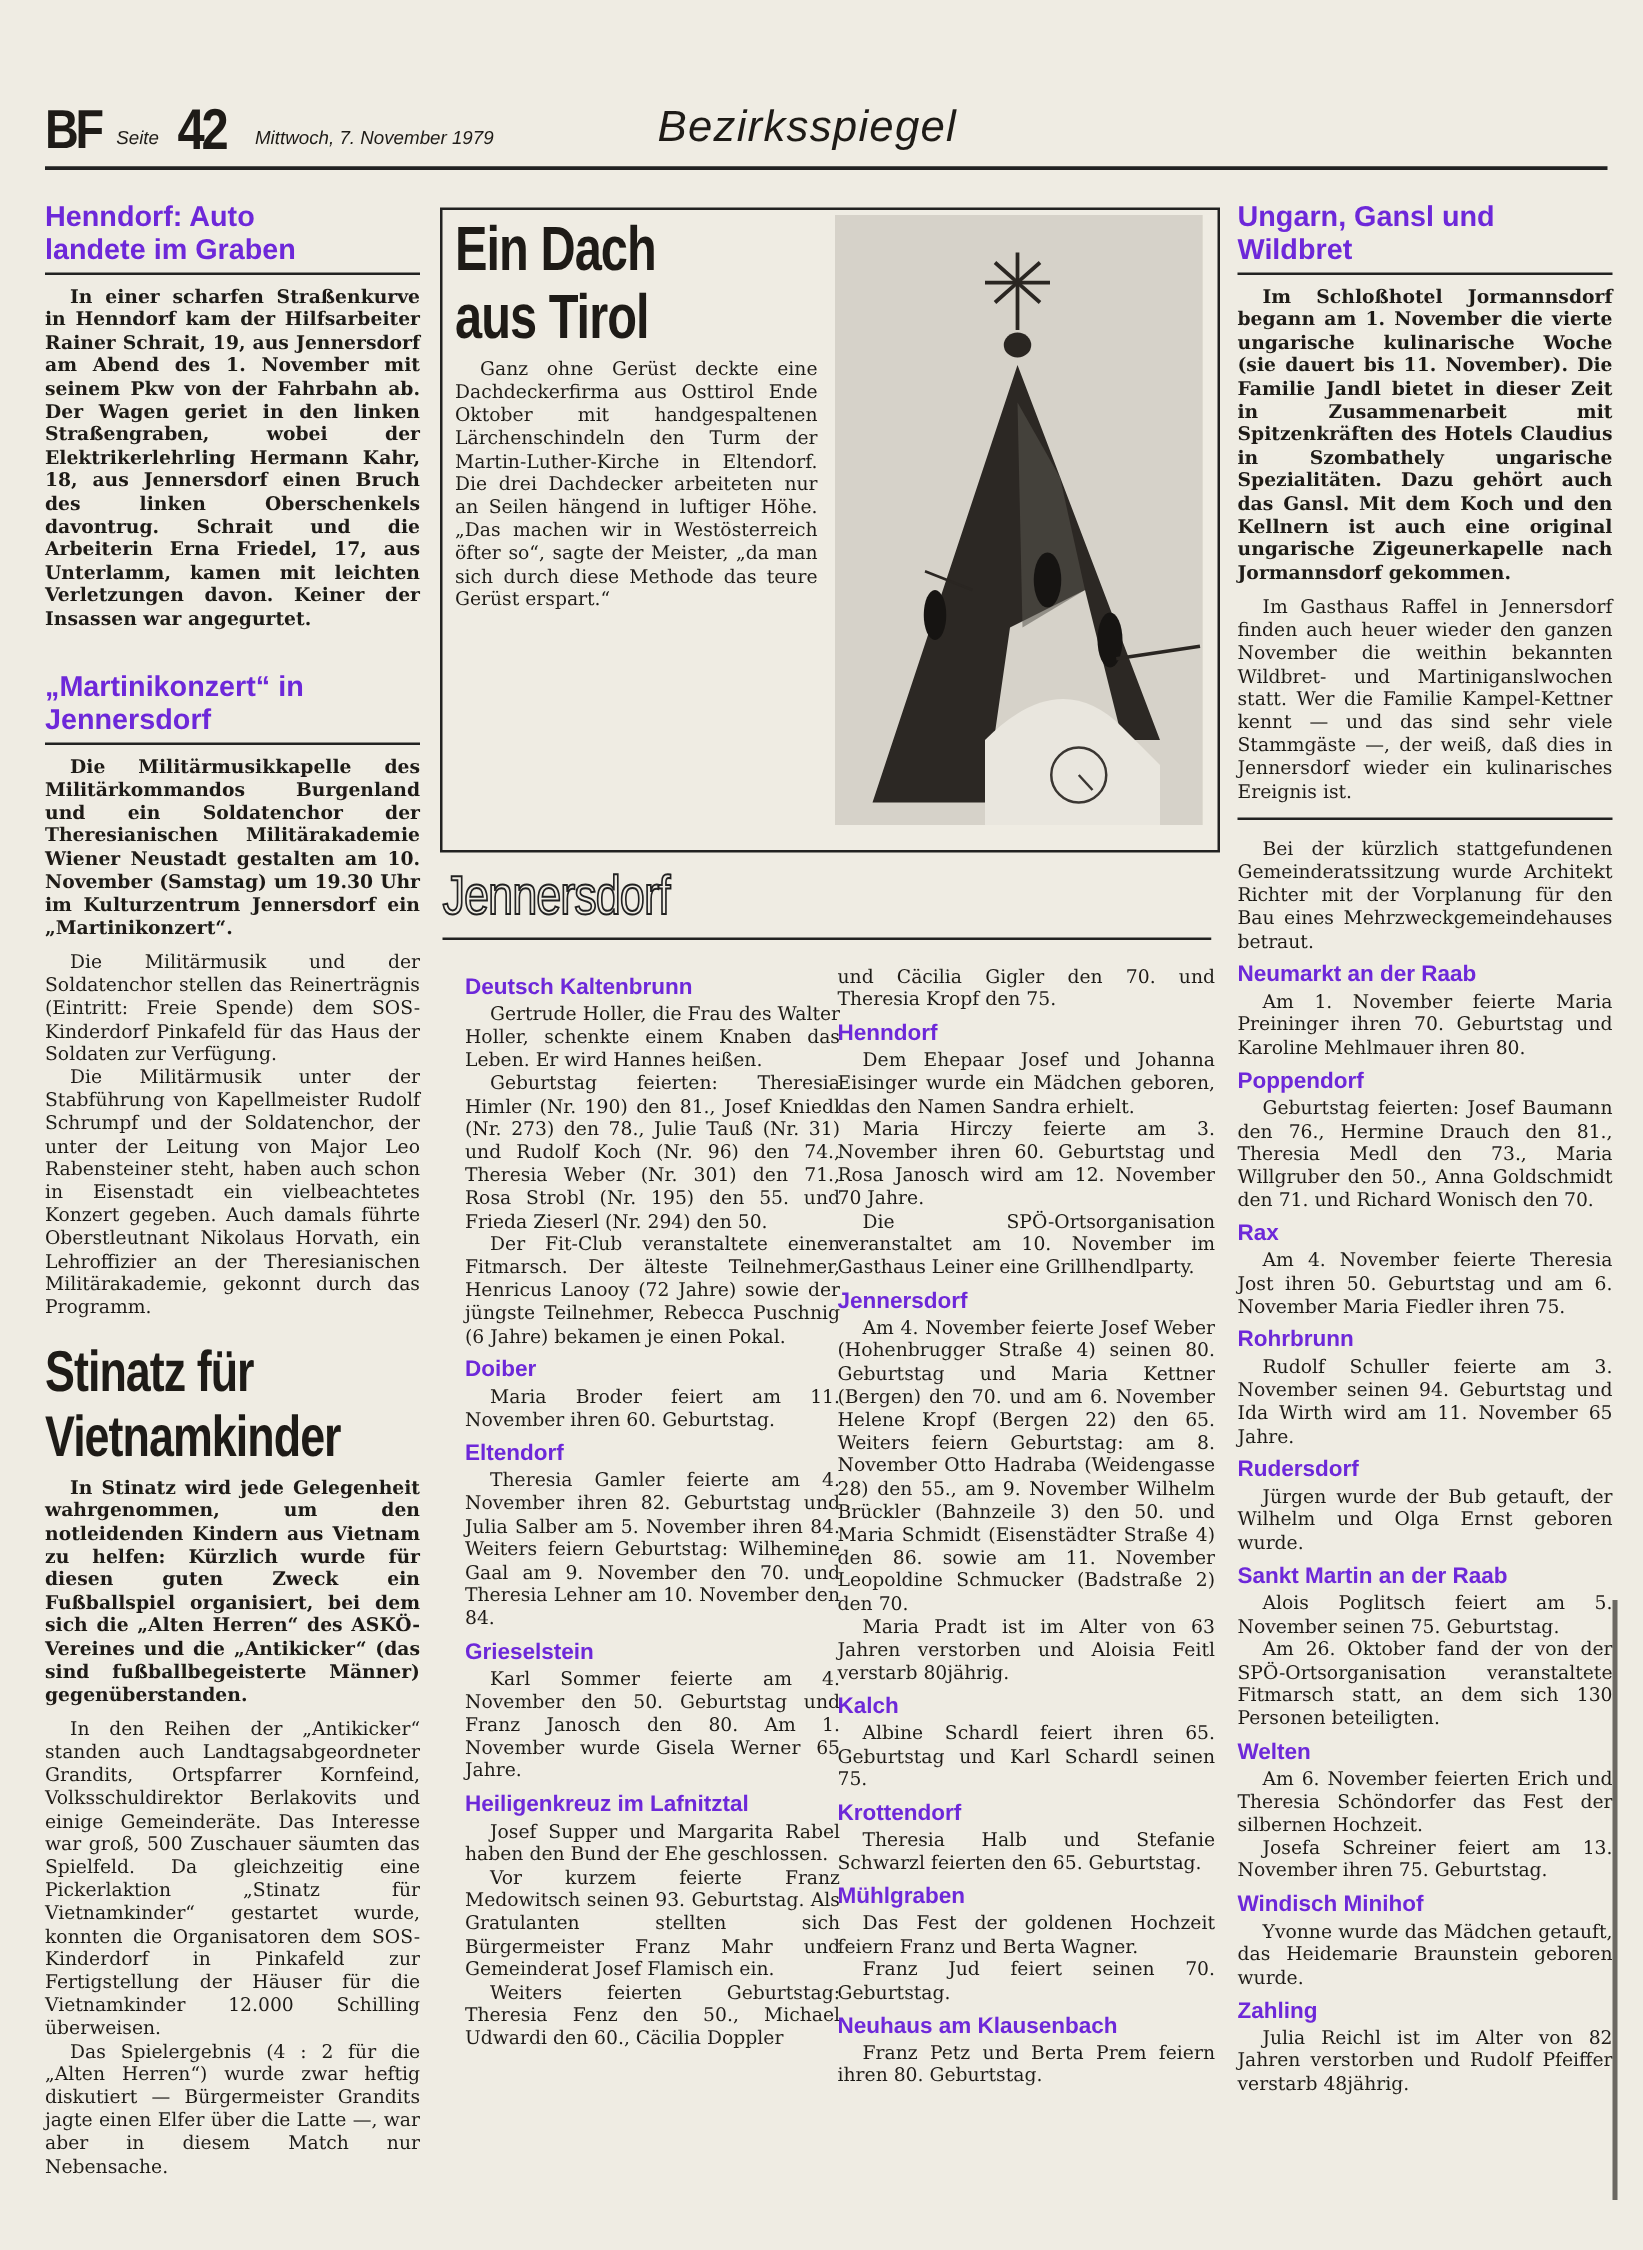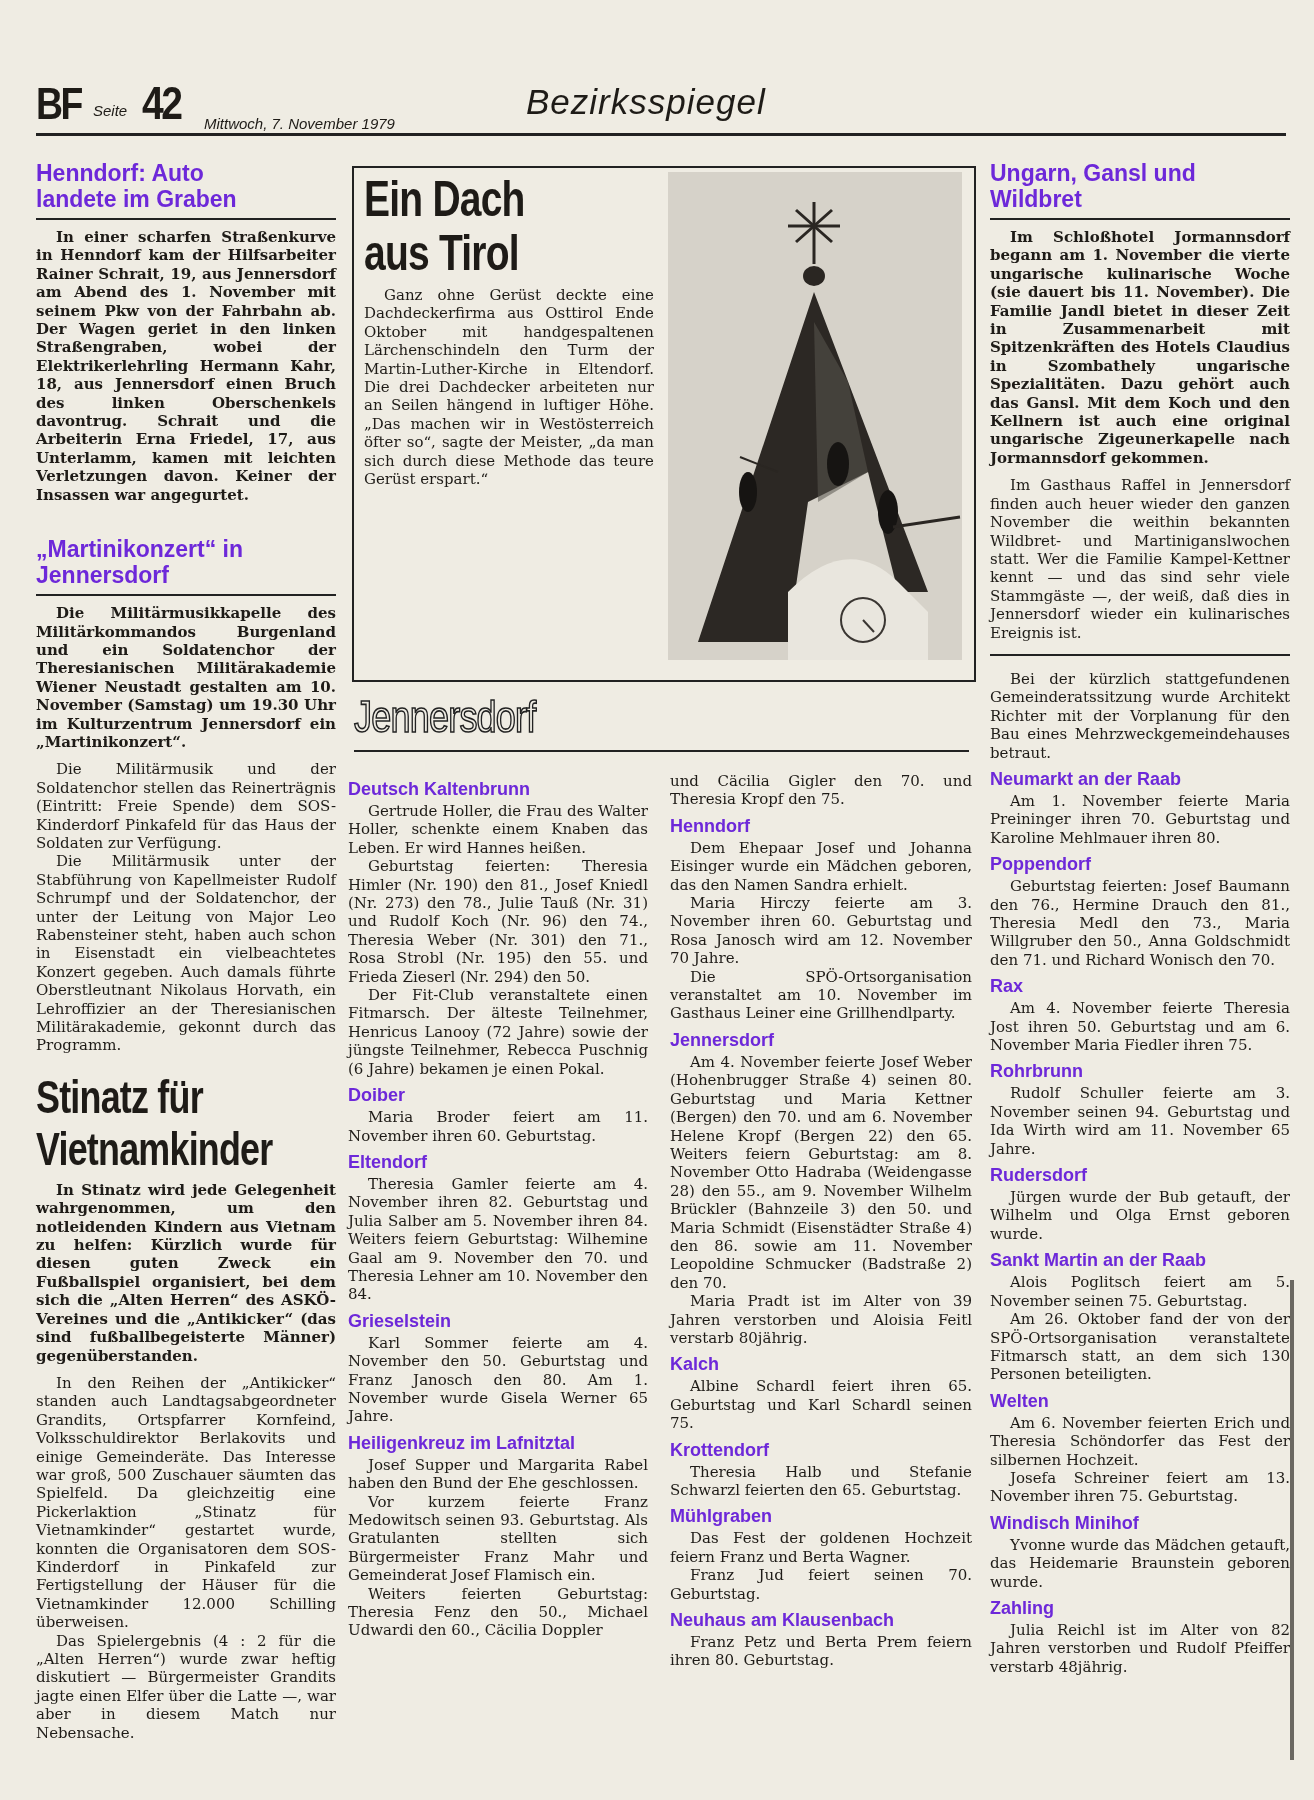--- a/index.html
+++ b/index.html
@@ -1,21 +1,21 @@
 <!DOCTYPE html>
 <html><head>
 <meta charset="utf-8">
 <style>
   html,body{margin:0;padding:0;}
   body{width:1314px;height:1800px;background:#efece3;position:relative;overflow:hidden;font-family:"DejaVu Serif","Liberation Serif",serif;color:#1e1b17;}
   .masthead{position:absolute;left:36px;top:78px;width:1250px;height:50px;}
   .mh-bf{position:absolute;left:0;top:4px;font-family:"Liberation Sans",sans-serif;font-weight:bold;font-size:44px;letter-spacing:-3px;transform:scaleX(0.85);transform-origin:left;line-height:44px;}
   .mh-seite{position:absolute;left:57px;top:24px;font-family:"Liberation Sans",sans-serif;font-style:italic;font-size:15px;}
   .mh-num{position:absolute;left:106px;top:2px;font-family:"Liberation Sans",sans-serif;font-weight:bold;font-size:46px;letter-spacing:-3px;transform:scaleX(0.85);transform-origin:left;line-height:46px;}
-  .mh-date{position:absolute;left:168px;top:24px;font-family:"Liberation Sans",sans-serif;font-style:italic;font-size:15px;margin-top:13px;}
+  .mh-date{position:absolute;left:168px;top:24px;font-family:"Liberation Sans",sans-serif;font-style:italic;font-size:15px;}
   .mh-section{position:absolute;left:490px;top:4px;font-family:"Liberation Sans",sans-serif;font-style:italic;font-size:35px;letter-spacing:1px;}
   .rule-top{position:absolute;left:36px;top:133px;width:1250px;height:3px;background:#222;}
 
   .col{position:absolute;}
   .h-sans{font-family:"Liberation Sans",sans-serif;font-weight:bold;color:#6d28d9;}
   .headline{font-size:23px;line-height:26px;margin:0;}
   .h-rule{height:2px;background:#222;margin:6px 0 8px 0;}
   .body{font-size:15px;line-height:18.4px;text-align:justify;margin:0;hyphens:manual;}
   .body.bold{font-weight:bold;}
   .body p{margin:0;text-indent:20px;}
@@ -101,21 +101,21 @@
       <ellipse cx="220" cy="340" rx="10" ry="22"></ellipse>
     </g>
     <line x1="72" y1="285" x2="110" y2="300" stroke="#2a2622" stroke-width="2"></line>
     <line x1="225" y1="355" x2="292" y2="345" stroke="#2a2622" stroke-width="3"></line>
   </svg>
 </div>
 
 <div class="outline" style="position:absolute;left:354px;top:692px;">Jennersdorf</div>
 <div style="position:absolute;left:354px;top:750px;width:615px;height:2px;background:#222;"></div>
 
-<div class="col" id="jcol1" style="left:348px;top:772px;width:300px;">
+<div class="col" id="jcol1" style="left:372px;top:772px;width:300px;">
     <section>
       <h3 class="h-sans local-h">Deutsch Kaltenbrunn</h3>
       <div class="body">
         <p>Gertrude Holler, die Frau des Walter Holler, schenkte einem Knaben das Leben. Er wird Hannes heißen.</p>
         <p>Geburtstag feierten: Theresia Himler (Nr. 190) den 81., Josef Kniedl (Nr. 273) den 78., Julie Tauß (Nr. 31) und Rudolf Koch (Nr. 96) den 74., Theresia Weber (Nr. 301) den 71., Rosa Strobl (Nr. 195) den 55. und Frieda Zieserl (Nr. 294) den 50.</p>
         <p>Der Fit-Club veranstaltete einen Fitmarsch. Der älteste Teilnehmer, Henricus Lanooy (72 Jahre) sowie der jüngste Teilnehmer, Rebecca Puschnig (6 Jahre) bekamen je einen Pokal.</p>
       </div>
     </section>
     <section>
       <h3 class="h-sans local-h">Doiber</h3>
@@ -155,21 +155,21 @@
       <div class="body">
         <p>Dem Ehepaar Josef und Johanna Eisinger wurde ein Mädchen geboren, das den Namen Sandra erhielt.</p>
         <p>Maria Hirczy feierte am 3. November ihren 60. Geburtstag und Rosa Janosch wird am 12. November 70 Jahre.</p>
         <p>Die SPÖ-Ortsorganisation veranstaltet am 10. November im Gasthaus Leiner eine Grillhendlparty.</p>
       </div>
     </section>
     <section>
       <h3 class="h-sans local-h">Jennersdorf</h3>
       <div class="body">
         <p>Am 4. November feierte Josef Weber (Hohenbrugger Straße 4) seinen 80. Geburtstag und Maria Kettner (Bergen) den 70. und am 6. November Helene Kropf (Bergen 22) den 65. Weiters feiern Geburtstag: am 8. November Otto Hadraba (Weidengasse 28) den 55., am 9. November Wilhelm Brückler (Bahnzeile 3) den 50. und Maria Schmidt (Eisenstädter Straße 4) den 86. sowie am 11. November Leopoldine Schmucker (Badstraße 2) den 70.</p>
-        <p>Maria Pradt ist im Alter von 39 Jahren verstorben und Aloisia Feitl verstarb 80jährig.</p>
+        <p>Maria Pradt ist im Alter von 63 Jahren verstorben und Aloisia Feitl verstarb 80jährig.</p>
       </div>
     </section>
     <section>
       <h3 class="h-sans local-h">Kalch</h3>
       <div class="body">
         <p>Albine Schardl feiert ihren 65. Geburtstag und Karl Schardl seinen 75.</p>
       </div>
     </section>
     <section>
       <h3 class="h-sans local-h">Krottendorf</h3>

